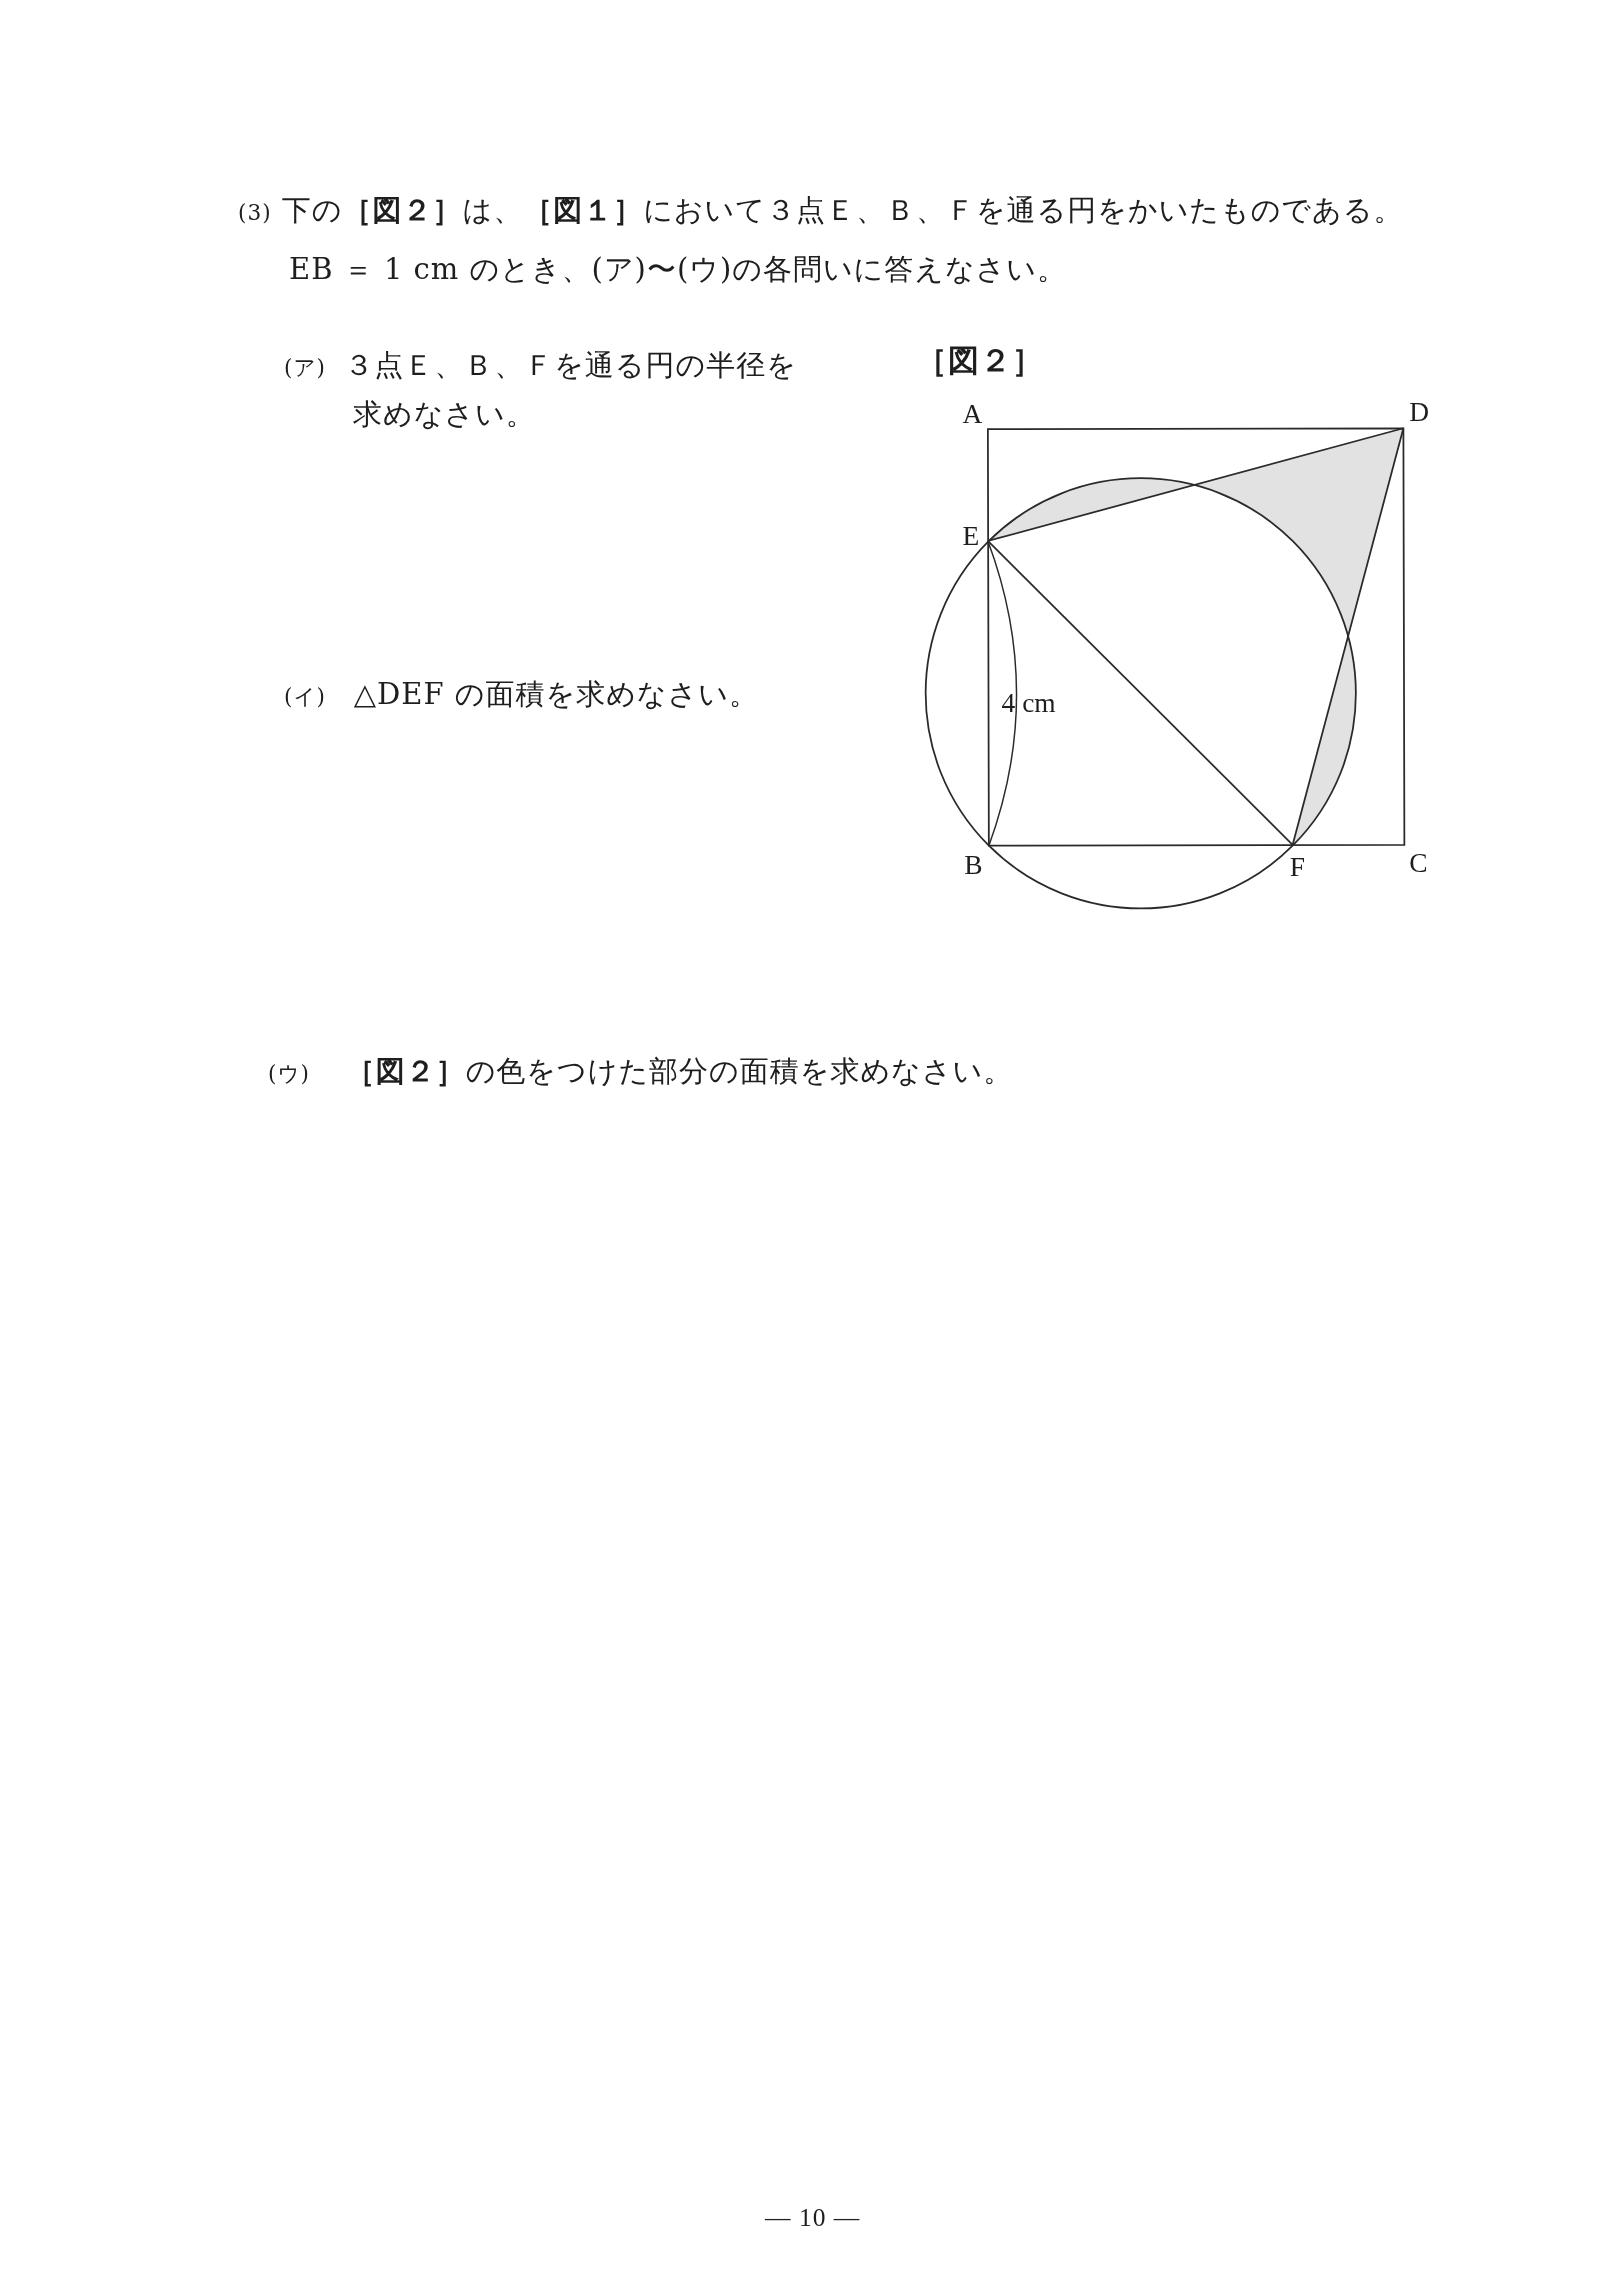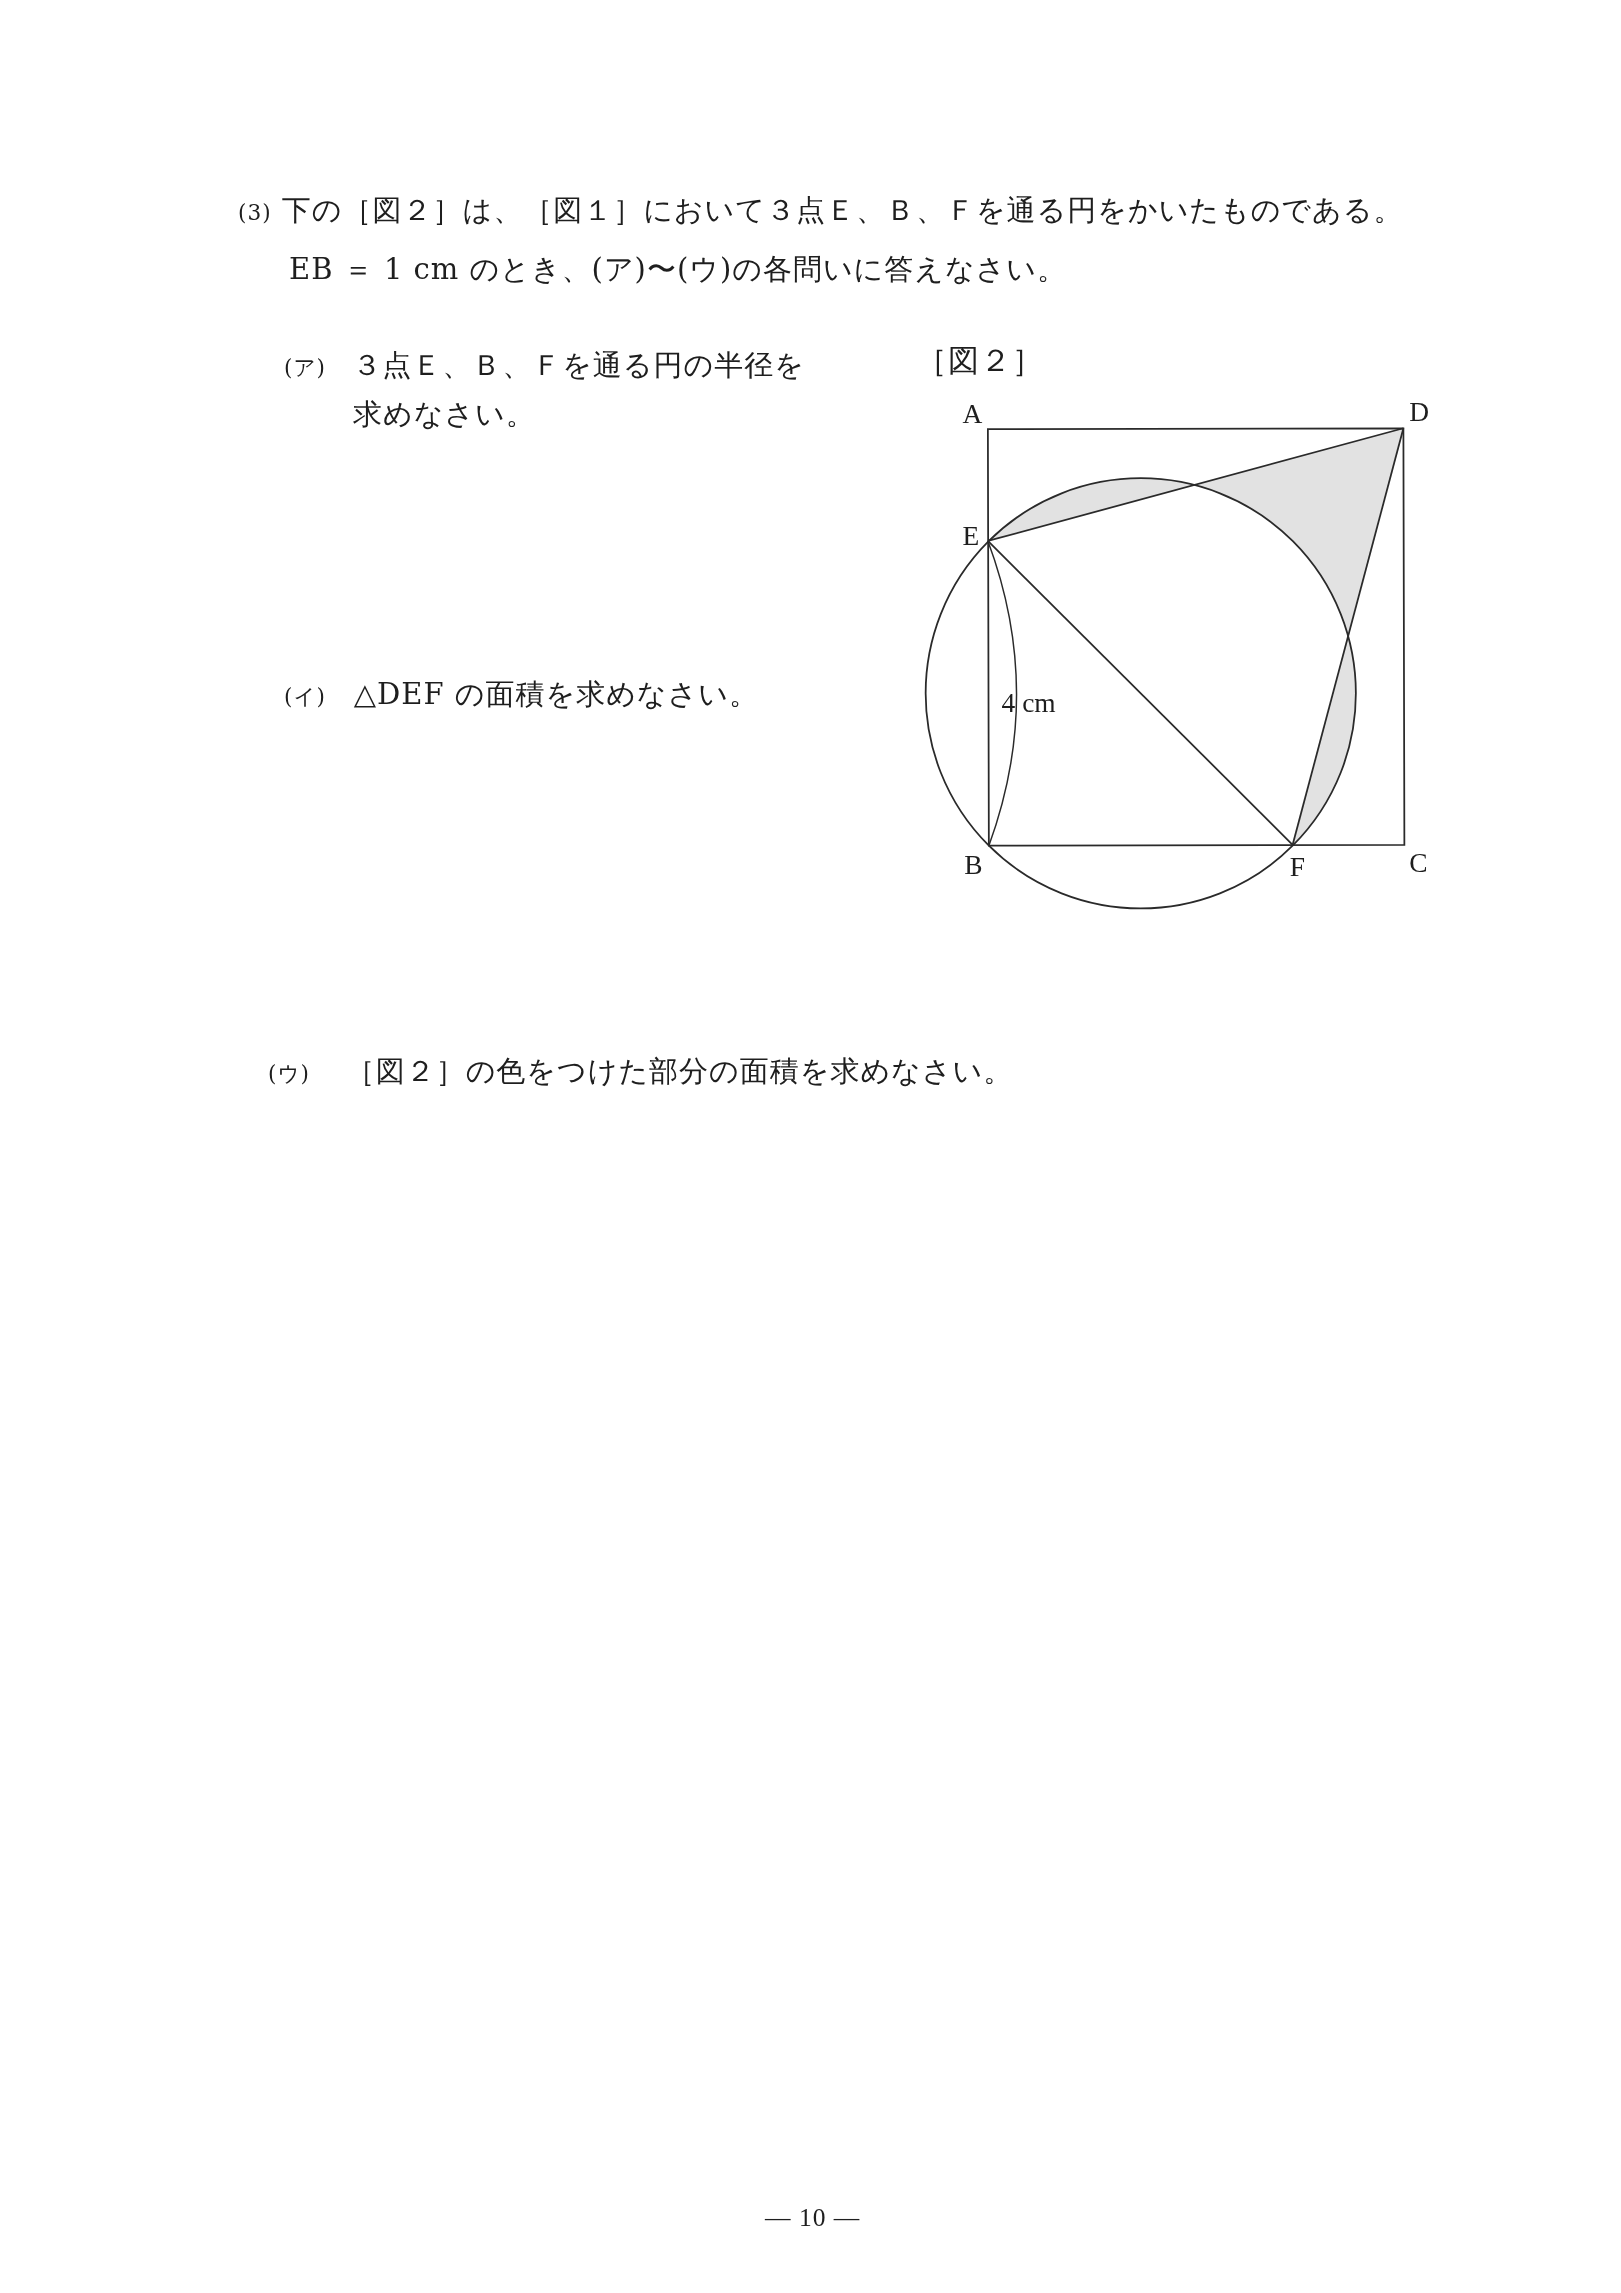--- a/index.html
+++ b/index.html
@@ -1,36 +1,36 @@
 <!DOCTYPE html>
 <html><head>
 <meta charset="utf-8">
 <style>
   html, body { margin: 0; padding: 0; background: #ffffff; }
   body { width: 1621px; height: 2294px; position: relative; overflow: hidden;
          font-family: "DejaVu Serif", "Liberation Serif", serif; color: #1e1e1e; }
   .t { position: absolute; white-space: nowrap; font-size: 29px; line-height: 1; letter-spacing: 1px; }
   .num { font-size: 21.6px; }
-  .fig-title { font-family: "DejaVu Sans", "Liberation Sans", sans-serif; font-weight: normal; }
+  .fig-title { font-family: "DejaVu Sans", "Liberation Sans", sans-serif; font-weight: bold; }
   svg#figure { position: absolute; left: 0; top: 0; }
   .pt-label { font-family: "Liberation Serif", "DejaVu Serif", serif; font-size: 28px; fill: #1e1e1e; }
   .page-num { font-size: 25.5px; font-family: Liberation Serif, serif; }
 </style>
 </head>
 <body>
 
 <div class="t" style="left:238px; top:196px;">
   <span class="num">(3)</span>
   <span style="margin-left:0;">下の</span><span class="fig-title">［図２］</span><span>は、</span><span class="fig-title">［図１］</span><span>において３点Ｅ、Ｂ、Ｆを通る円をかいたものである。</span>
 </div>
 <div class="t" style="left:289px; top:255px;">EB ＝ 1 cm のとき、(ア)〜(ウ)の各問いに答えなさい。</div>
 
 <div class="t" style="left:284px; top:351px;">
   <span class="num">(ア)</span>
-  <span style="margin-left:16px;">３点Ｅ、Ｂ、Ｆを通る円の半径を</span>
+  <span style="margin-left:8px;">３点Ｅ、Ｂ、Ｆを通る円の半径を</span>
 </div>
 <div class="t" style="left:321px; top:400px;margin-left:32px;">求めなさい。</div>
 
 <div class="t" style="left:284px; top:680px;">
   <span class="num">(イ)</span>
   <span style="margin-left:17.6px;">△DEF の面積を求めなさい。</span>
 </div>
 
 <div class="t" style="left:268px; top:1057px;">
   <span class="num">(ウ)</span>

